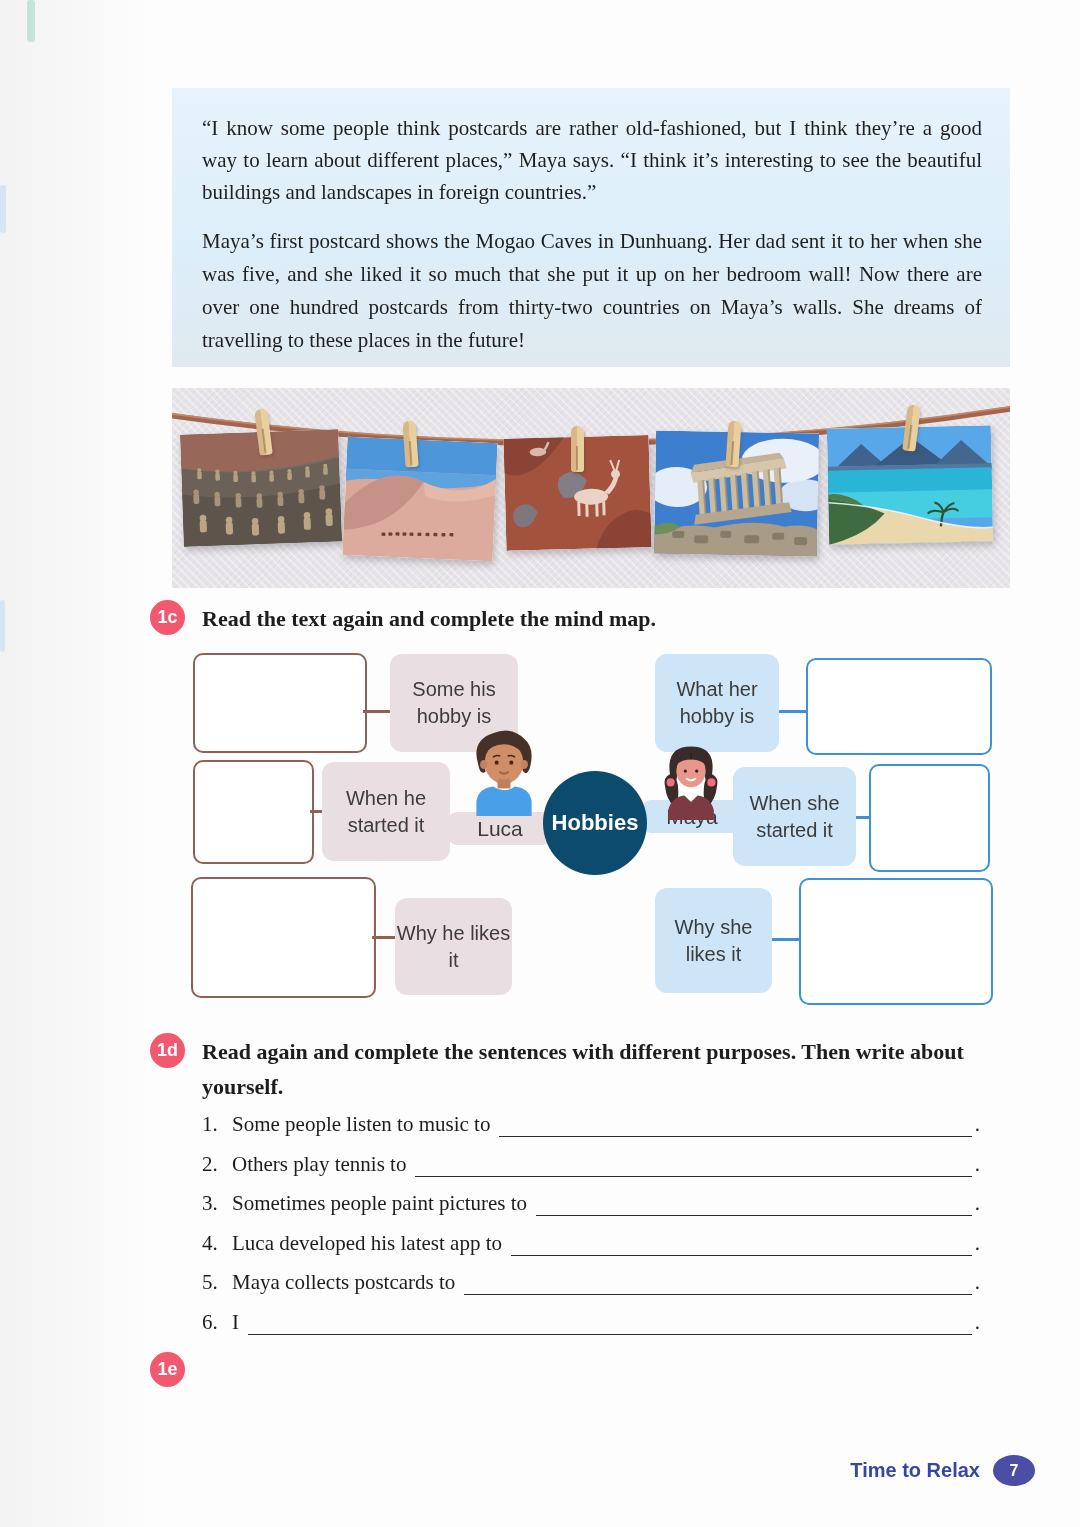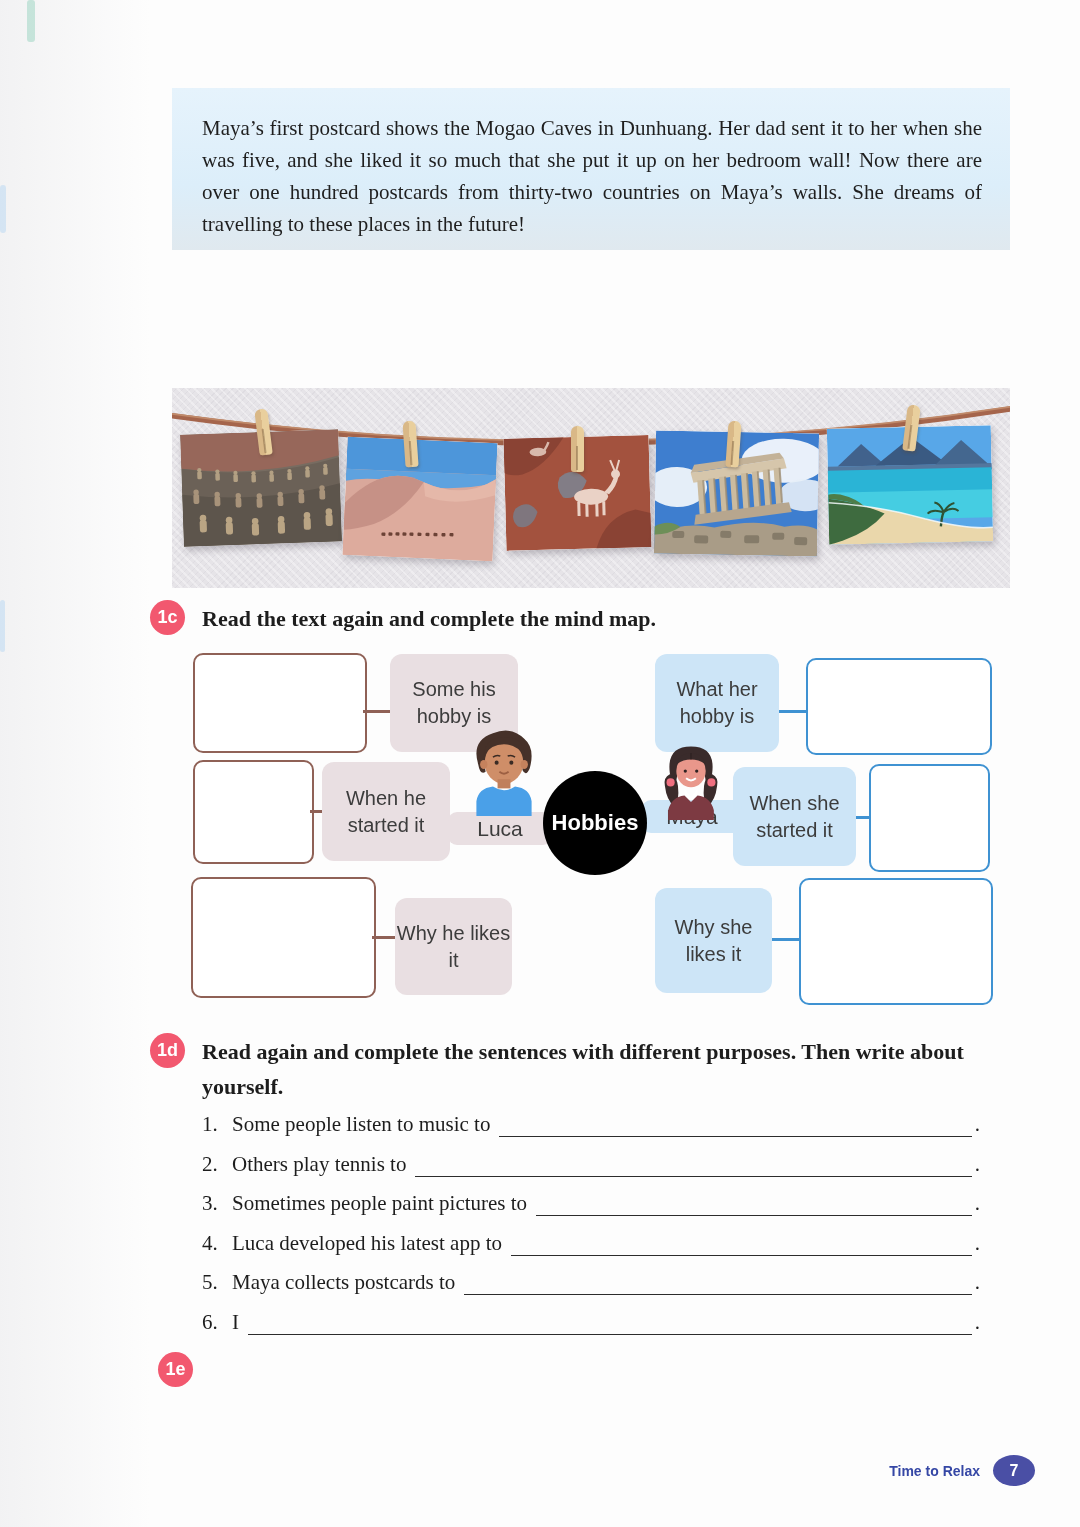--- a/index.html
+++ b/index.html
@@ -9,21 +9,21 @@
         background:linear-gradient(90deg,rgba(210,210,214,.25),rgba(255,255,255,0));pointer-events:none;}
 
   
   .artifact{position:absolute;opacity:.55;border-radius:3px;}
 
   
   .passage{position:absolute;left:172px;top:88px;width:838px;box-sizing:border-box;
         padding:24px 28px 10px 30px;
         background:linear-gradient(180deg,#e6f3fc 0%,#dceefa 60%,#e0e9ef 100%);}
   .passage p{margin:0;font-size:21px;line-height:32px;text-align:justify;color:#1f1f1f;}
-  .passage p + p{line-height:33px;}
+  .passage p + p{margin-top:17px;line-height:33px;}
 
   
   .photo{position:absolute;left:172px;top:388px;width:838px;height:200px;
         background-color:#e6e4e8;
         background-image:repeating-linear-gradient(45deg,rgba(255,255,255,.35) 0 2px,transparent 2px 6px),
                          repeating-linear-gradient(-45deg,rgba(205,202,210,.3) 0 1px,transparent 1px 5px);
         overflow:hidden;}
   .rope-svg{position:absolute;left:0;top:0;z-index:1;}
   .postcard{position:absolute;z-index:2;box-shadow:2px 4px 7px rgba(60,55,70,.28);background:#fff;}
   .postcard svg{display:block;}
@@ -63,34 +63,35 @@
         font-size:21px;color:#1d1d1d;}
   .sentence{display:flex;align-items:flex-end;height:27px;margin-bottom:12.5px;white-space:nowrap;}
   .s-num{width:30px;flex:none;}
   .s-text{flex:none;padding-right:9px;}
   .s-blank{flex:1;border-bottom:1.6px solid #2c2c2c;height:24px;}
   .s-end{flex:none;padding-left:3px;}
 
   
   .footer{position:absolute;left:795px;top:1455px;width:240px;display:flex;align-items:center;justify-content:flex-end;gap:13px;
         font-family:"Liberation Sans",sans-serif;}
-  .footer-title{font-weight:bold;font-size:14px;color:#3547a5;}
+  .footer-title{font-weight:bold;font-size:20px;color:#3547a5;}
   .page-badge{width:42px;height:31px;border-radius:50%;display:flex;align-items:center;justify-content:center;
         color:#fff;font-size:16px;font-weight:bold;}
 </style>
 </head>
 <body>
 
 <div class="page">
 
   <div class="artifact" style="left:27px;top:0;width:8px;height:42px;background:#9fd6c2;"></div>
   <div class="artifact" style="left:0;top:185px;width:6px;height:48px;background:#bcd9f2;"></div>
   <div class="artifact" style="left:0;top:600px;width:5px;height:52px;background:#bcd9f2;"></div>
 
   <div class="passage">
+    <p>“I know some people think postcards are rather old-fashioned, but I think they’re a good way to learn about different places,” Maya says. “I think it’s interesting to see the beautiful buildings and landscapes in foreign countries.”</p>
     <p>Maya’s first postcard shows the Mogao Caves in Dunhuang. Her dad sent it to her when she was five, and she liked it so much that she put it up on her bedroom wall! Now there are over one hundred postcards from thirty-two countries on Maya’s walls. She dreams of travelling to these places in the future!</p>
   </div>
 
   <div class="photo">
     <svg class="rope-svg" width="838" height="200" viewBox="0 0 838 200">
       <path d="M-6,27 Q419,87 844,20" fill="none" stroke="#a5654c" stroke-width="5.5"></path>
       <path d="M-6,25 Q419,84 844,18" fill="none" stroke="#c08a6a" stroke-width="1.6"></path>
     </svg>
 
     <div class="postcard" style="left:10px;top:44px;width:158px;height:112px;transform:rotate(-2deg);">
@@ -367,21 +368,21 @@
       <path d="M44,47 q6,5 12,0" stroke="#ffffff" stroke-width="2.4" fill="none"></path>
       <path d="M24,42 Q16,46 18,56 Q20,74 30,82 Q36,74 34,56 Q33,46 24,42 Z" fill="#3a2b2b"></path>
       <path d="M76,42 Q84,46 82,56 Q80,74 70,82 Q64,74 66,56 Q67,46 76,42 Z" fill="#3a2b2b"></path>
       <circle cx="25" cy="52" r="5" fill="#ef6f80"></circle>
       <circle cx="75" cy="52" r="5" fill="#ef6f80"></circle>
       <path d="M42,60 L50,70 L58,60 L58,66 L50,74 L42,66 Z" fill="#ffffff"></path>
       <path d="M22,98 L22,86 Q26,70 42,68 L50,76 L58,68 Q74,70 78,86 L78,98 Z" fill="#7d3a42"></path>
     </svg>
   </div>
 
-  <div class="hobbies" style="left:543px;top:771px;background:#000000;">Hobbies</div>
+  <div class="hobbies" style="left:543px;top:771px;background:#0c4a6e;">Hobbies</div>
 
   <div class="badge" style="left:150px;top:1033px;background:#f2586f;">1d</div>
   <div class="ex-title" style="left:202px;top:1034px;width:795px;">Read again and complete the sentences with different purposes. Then write about yourself.</div>
 
   <div class="sentences">
     <div class="sentence">
       <span class="s-num">1.</span>
         <span class="s-text">Some people listen to music to</span>
         <span class="s-blank"></span>
         <span class="s-end">.</span>
@@ -411,20 +412,20 @@
         <span class="s-end">.</span>
     </div>
     <div class="sentence">
       <span class="s-num">6.</span>
         <span class="s-text">I</span>
         <span class="s-blank"></span>
         <span class="s-end">.</span>
     </div>
   </div>
 
-  <div class="badge" style="left:150px;top:1352px;background:#f2586f;margin-left:8px;">1e</div>
+  <div class="badge" style="left:150px;top:1352px;background:#f2586f;">1e</div>
 
   <div class="footer">
     <span class="footer-title">Time to Relax</span>
     <span class="page-badge" style="background:#4a4fa5;">7</span>
   </div>
 
 </div>
 
 </body></html>

